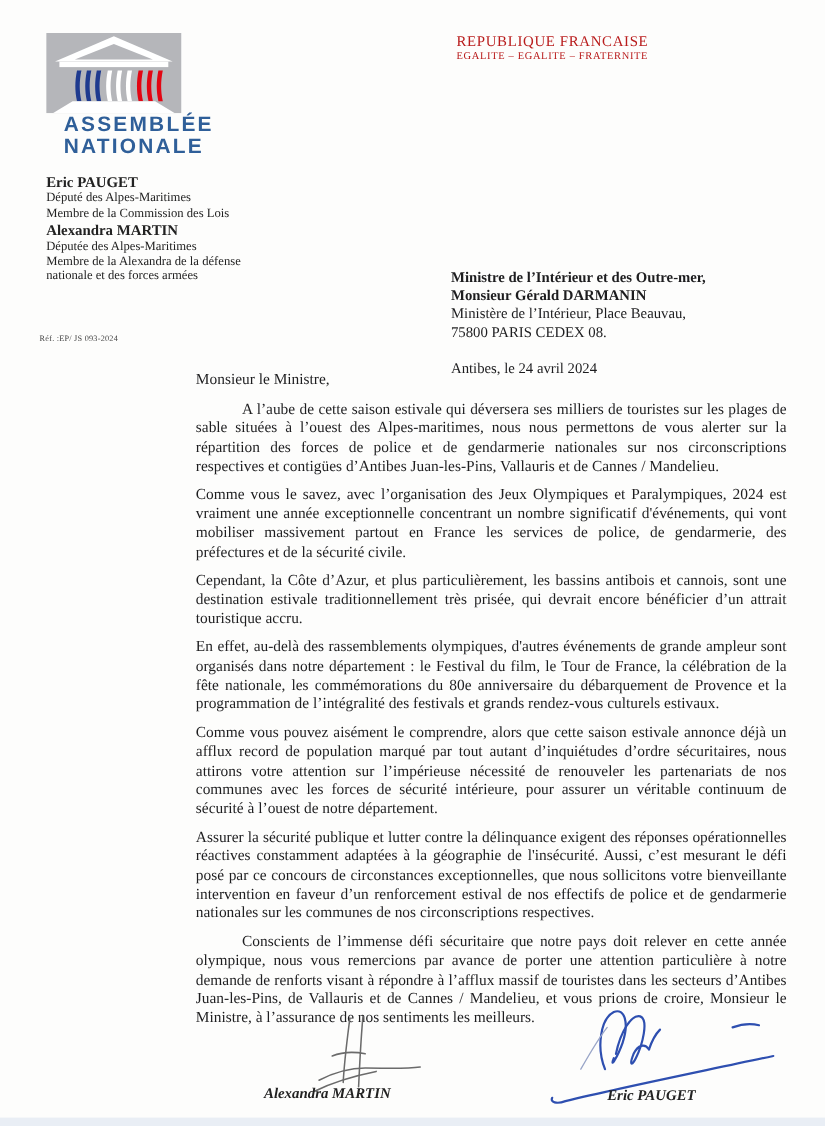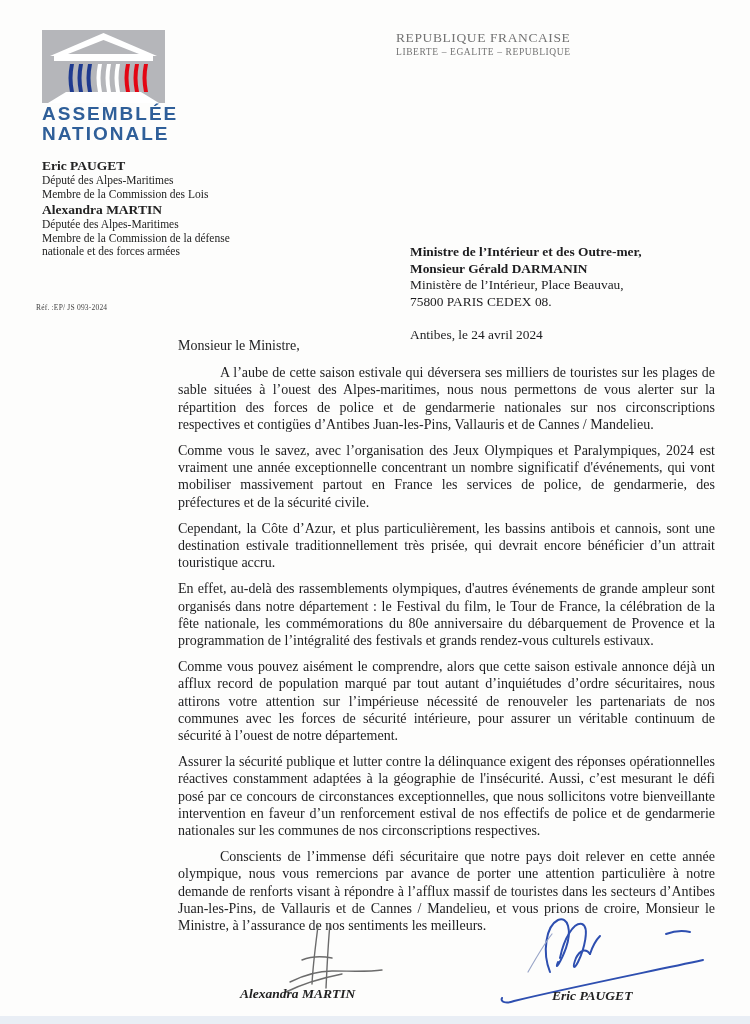--- a/index.html
+++ b/index.html
@@ -14,28 +14,29 @@
     color:#1d1d1f;
   }
   
   .logo-block{position:absolute;left:42px;top:30px;width:130px;}
   .logo-svg{display:block;width:123px;height:73px;}
   .logo-text{
     font-family:"Liberation Sans","DejaVu Sans",sans-serif;
     color:#2f5f99;font-weight:bold;
     font-size:19px;line-height:20px;letter-spacing:2px;
     margin-top:1px;
+    margin-left:16px;
   }
   
   .sender{position:absolute;left:42px;top:158px;font-size:11.5px;line-height:13.5px;color:#222;}
   .sender .name{font-size:13.5px;font-weight:bold;line-height:16px;}
   .sender .name.second{margin-top:1px;}
   .reference{position:absolute;left:36px;top:303px;font-size:7.5px;color:#444;letter-spacing:.2px;}
   
-  .republic{position:absolute;left:396px;top:30px;color:#737373;}
+  .republic{position:absolute;left:415px;top:30px;color:#b91c1c;}
   .republic .l1{font-size:13.5px;letter-spacing:.6px;}
   .republic .l2{font-size:9.5px;letter-spacing:.6px;margin-top:1px;}
   
   .recipient{position:absolute;left:410px;top:244px;font-size:13.4px;line-height:16.6px;}
   .recipient .b{font-weight:bold;}
   .dateline{position:absolute;left:410px;top:327px;font-size:13.4px;}
   
   .body{
     position:absolute;left:178px;top:337px;width:549px;
     font-size:14px;line-height:17.2px;text-align:justify;
@@ -84,29 +85,29 @@
       <div>NATIONALE</div>
     </div>
   </div>
 
   <div class="sender">
     <div class="name">Eric PAUGET</div>
     <div>Député des Alpes-Maritimes</div>
     <div>Membre de la Commission des Lois</div>
     <div class="name second">Alexandra MARTIN</div>
     <div>Députée des Alpes-Maritimes</div>
-    <div>Membre de la Commission de la défense</div>
+    <div>Membre de la Alexandra de la défense</div>
     <div>nationale et des forces armées</div>
   </div>
 
   <div class="reference">Réf. :EP/ JS 093-2024</div>
 
   <div class="republic">
     <div class="l1">REPUBLIQUE FRANCAISE</div>
-    <div class="l2">LIBERTE – EGALITE – REPUBLIQUE</div>
+    <div class="l2">EGALITE – EGALITE – FRATERNITE</div>
   </div>
 
   <div class="recipient">
     <div class="b">Ministre de l’Intérieur et des Outre-mer,</div>
     <div class="b">Monsieur Gérald DARMANIN</div>
     <div>Ministère de l’Intérieur, Place Beauvau,</div>
     <div>75800 PARIS CEDEX 08.</div>
   </div>
 
   <div class="dateline">Antibes, le 24 avril 2024</div>

